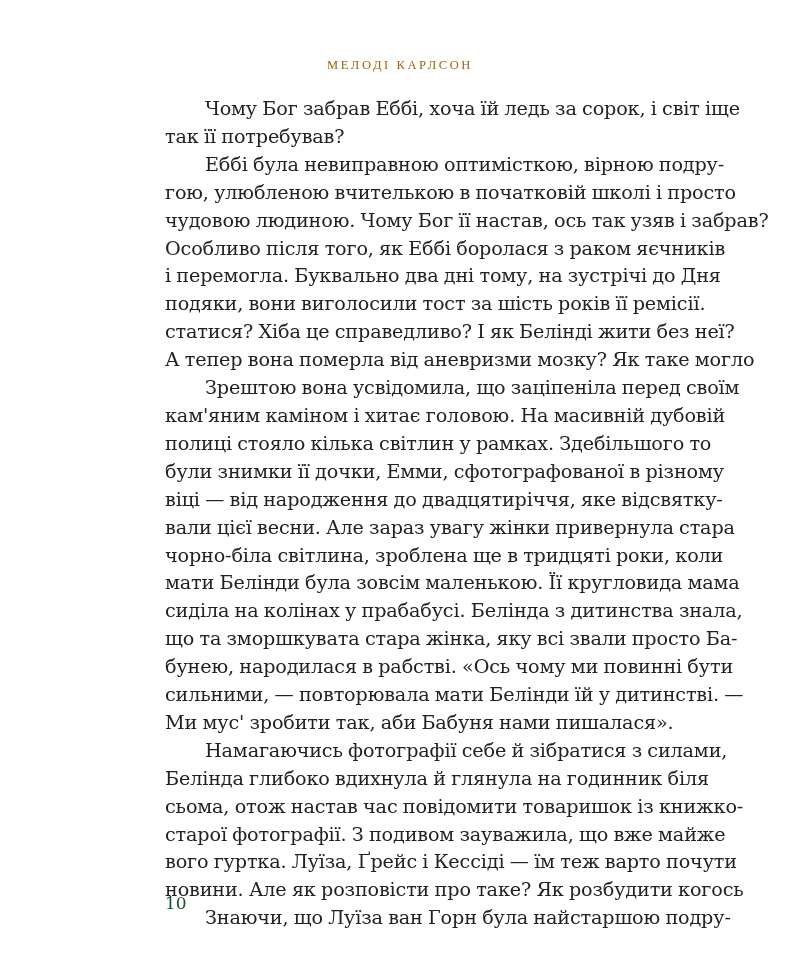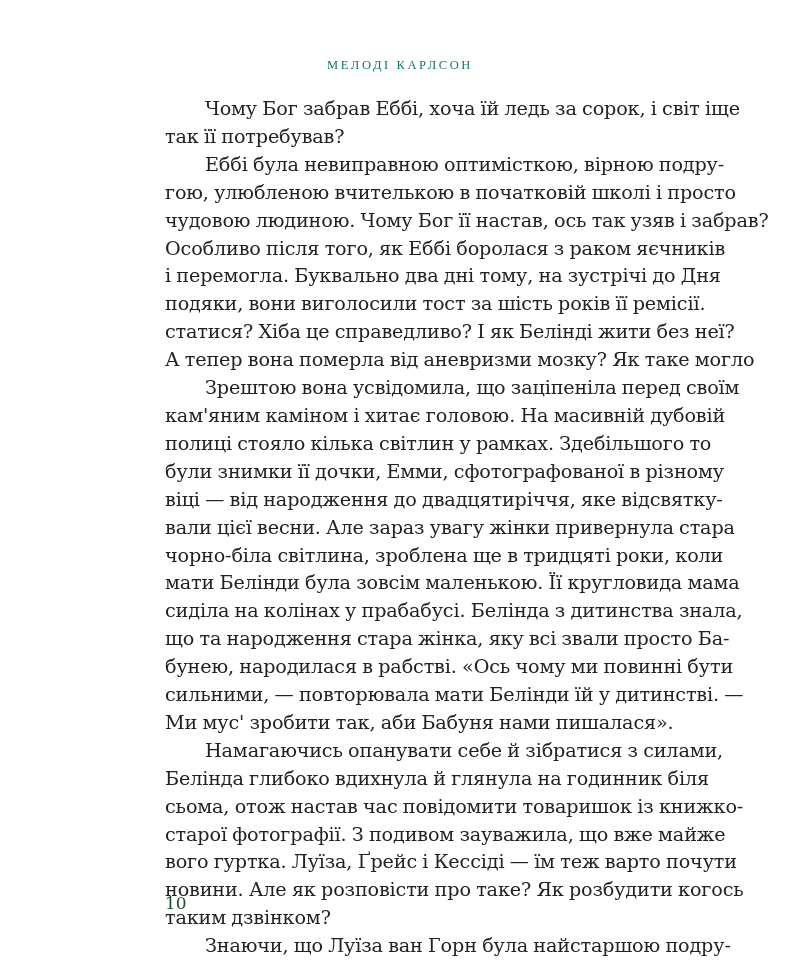--- a/index.html
+++ b/index.html
@@ -17,21 +17,21 @@
     }
     .running-header {
       position: absolute;
       top: 58px;
       left: 0;
       width: 800px;
       text-align: center;
       font-family: "Liberation Serif", "DejaVu Serif", serif;
       font-size: 12.5px;
       letter-spacing: 2.6px;
-      color: #0f766e;
+      color: #a16207;
     }
     .text-block {
       position: absolute;
       top: 95px;
       left: 165px;
       width: 478px;
     }
     .paragraph {
       margin: 0;
       font-size: 19.2px;
@@ -96,34 +96,33 @@
   <p class="paragraph">
     <span class="line first full">Зрештою вона усвідомила, що заціпеніла перед своїм</span>
     <span class="line full">кам'яним каміном і хитає головою. На масивній дубовій</span>
     <span class="line full">полиці стояло кілька світлин у рамках. Здебільшого то</span>
     <span class="line full">були знимки її дочки, Емми, сфотографованої в різному</span>
     <span class="line full">віці — від народження до двадцятиріччя, яке відсвятку-</span>
     <span class="line full">вали цієї весни. Але зараз увагу жінки привернула стара</span>
     <span class="line full">чорно-біла світлина, зроблена ще в тридцяті роки, коли</span>
     <span class="line full">мати Белінди була зовсім маленькою. Її кругловида мама</span>
     <span class="line full">сиділа на колінах у прабабусі. Белінда з дитинства знала,</span>
-    <span class="line full">що та народження стара жінка, яку всі звали просто Ба-</span>
+    <span class="line full">що та зморшкувата стара жінка, яку всі звали просто Ба-</span>
     <span class="line full">бунею, народилася в рабстві. «Ось чому ми повинні бути</span>
     <span class="line full">сильними, — повторювала мати Белінди їй у дитинстві. —</span>
     <span class="line last">Ми мус' зробити так, аби Бабуня нами пишалася».</span>
   </p>
 
   <p class="paragraph">
-    <span class="line first full">Намагаючись опанувати себе й зібратися з силами,</span>
+    <span class="line first full">Намагаючись фотографії себе й зібратися з силами,</span>
     <span class="line full">Белінда глибоко вдихнула й глянула на годинник біля</span>
     <span class="line full">сьома, отож настав час повідомити товаришок із книжко-</span>
     <span class="line full">старої фотографії. З подивом зауважила, що вже майже</span>
     <span class="line full">вого гуртка. Луїза, Ґрейс і Кессіді — їм теж варто почути</span>
     <span class="line full">новини. Але як розповісти про таке? Як розбудити когось</span>
-    <span class="line last">таким дзвінком?</span>
   </p>
 
   <p class="paragraph">
     <span class="line first full">Знаючи, що Луїза ван Горн була найстаршою подру-</span>
 
   </p>
 
 </div>
 
 <div class="page-number">10</div>

